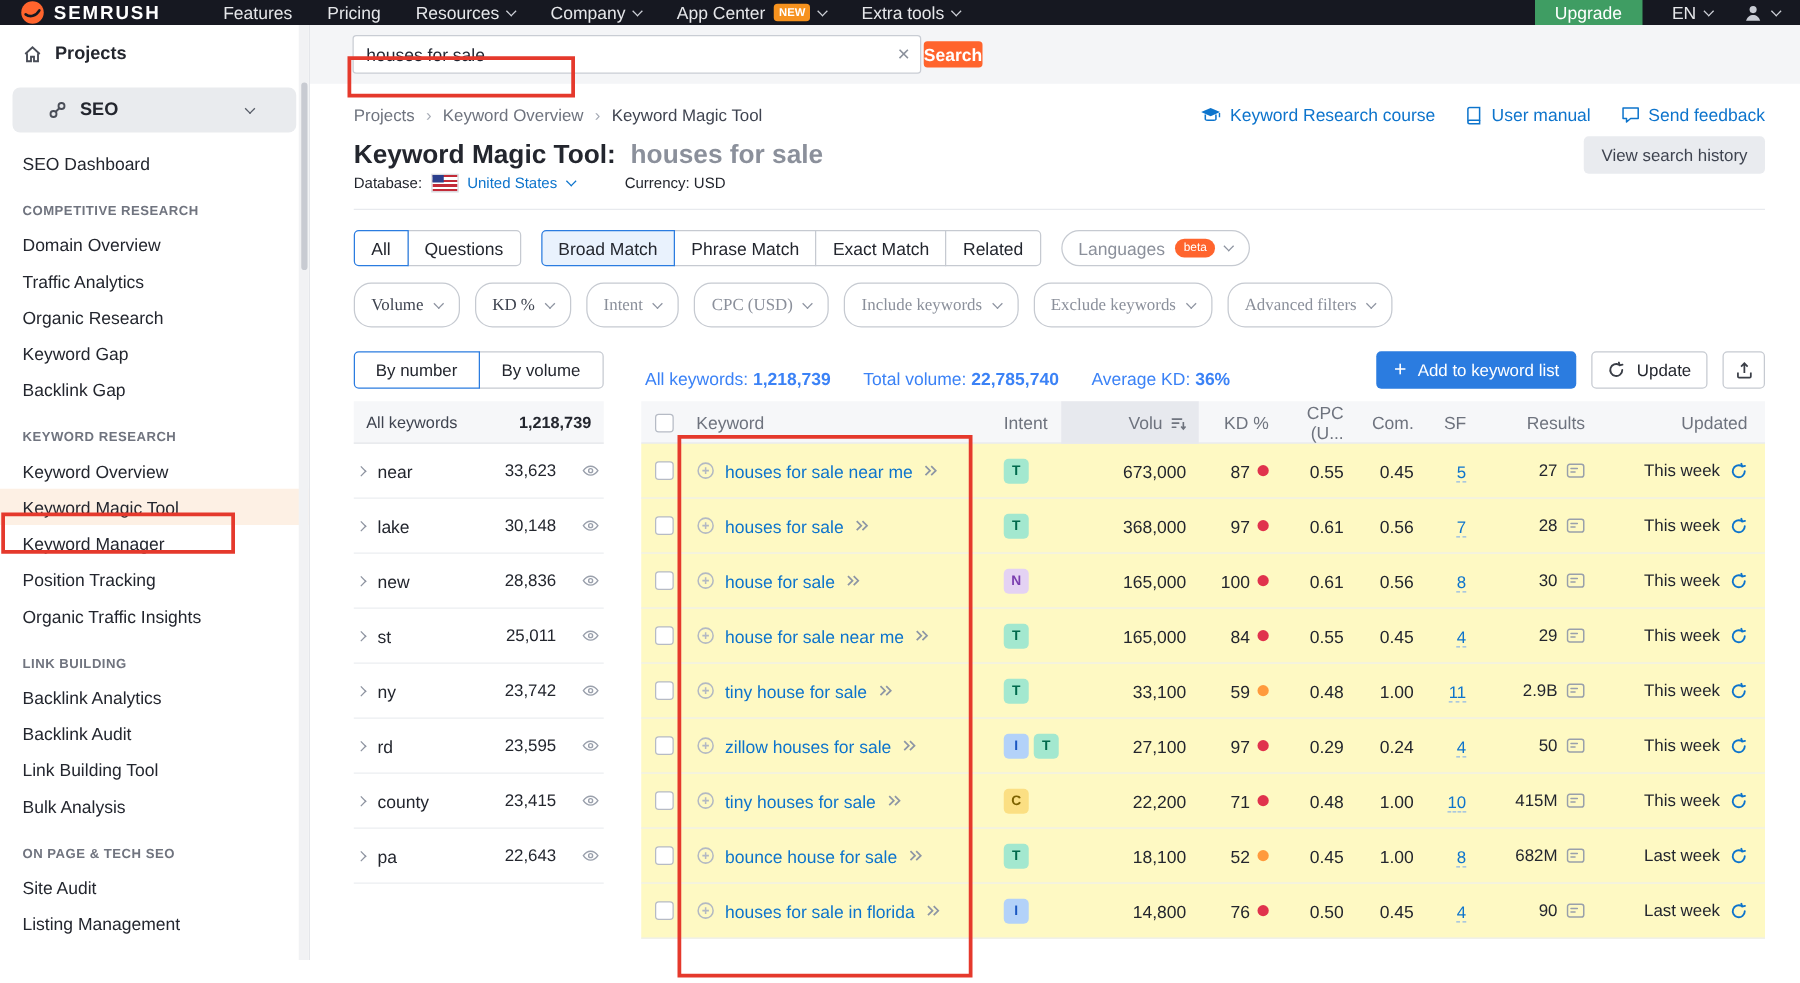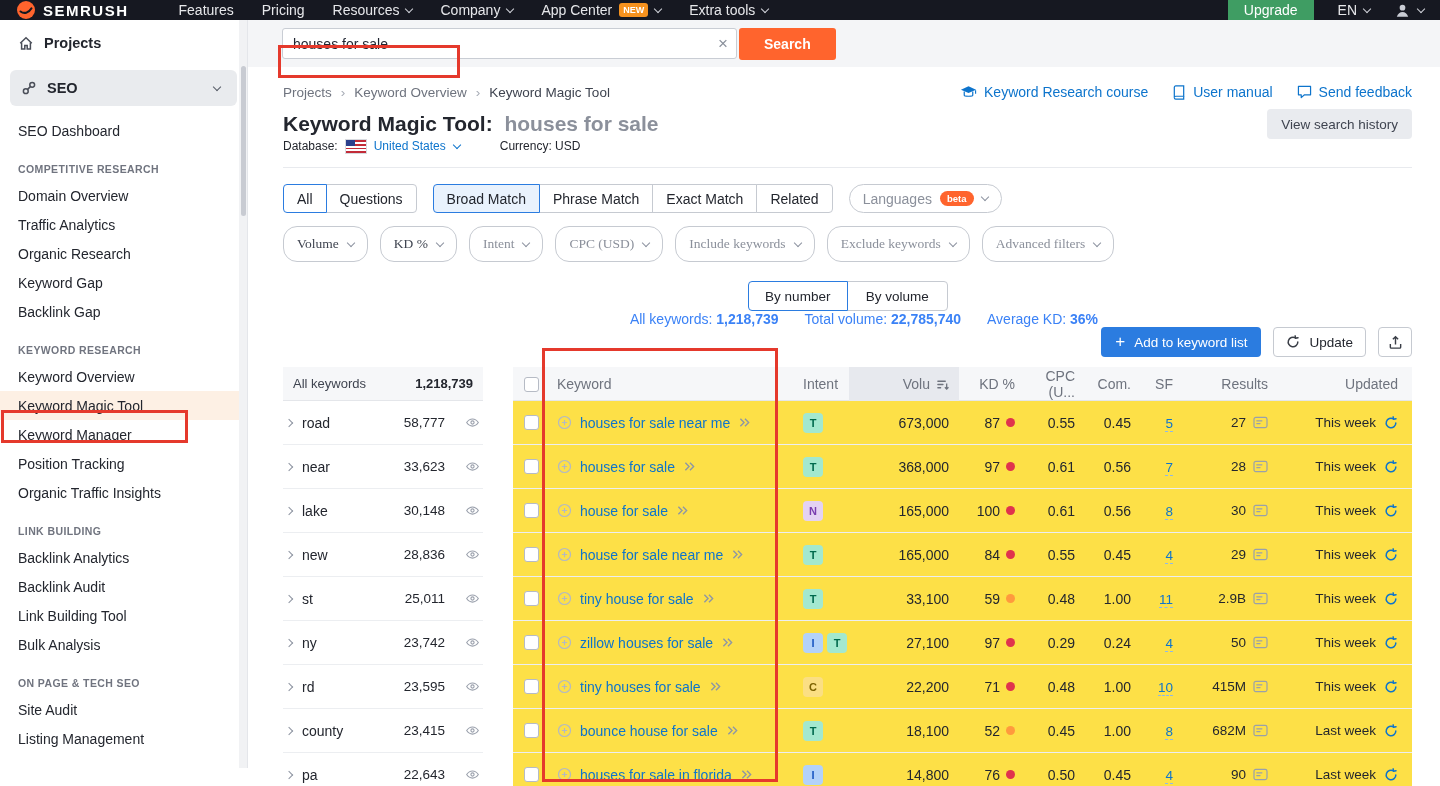--- a/index.html
+++ b/index.html
@@ -28,38 +28,38 @@
   .chev-r { width:6px; height:6px; border-right:1.5px solid #8d93a0; border-bottom:1.5px solid #8d93a0;
     transform:rotate(-45deg); display:inline-block; flex-shrink:0; }
   .ic { display:inline-flex; align-items:center; line-height:0; }
 
   
   .app { display:flex; height:748px; }
   .sidebar { width:248px; background:#fff; border-right:1px solid #e4e6ea; position:relative; flex-shrink:0; }
   .side-projects { display:flex; align-items:center; gap:10px; height:46px; padding:0 18px;
     font-weight:bold; font-size:14.5px; color:#23262e; cursor:pointer; }
   .side-seo { margin:4px 10px 10px; background:#e9ebee; border-radius:6px; height:36px; display:flex;
-    align-items:center; gap:10px; padding:0 11px; font-weight:bold; font-size:14.5px; color:#23262e; cursor:pointer; }
+    align-items:center; gap:10px; padding:0 28px; font-weight:bold; font-size:14.5px; color:#23262e; cursor:pointer; }
   .side-seo .chev { margin-left:auto; margin-right:6px; }
   .side-item { height:29px; display:flex; align-items:center; padding:0 18px; font-size:14px; color:#23262e; cursor:pointer; }
   .side-item.active { background:#fdf0e4; }
   .side-header { margin:18px 0 6px; padding:0 18px; font-size:10.5px; font-weight:bold; color:#70747f; letter-spacing:.4px; }
   .side-scrollbar { position:absolute; top:0; right:0; width:8px; height:100%; background:#f1f2f4; }
   .side-scrollbar .thumb { position:absolute; top:46px; left:1.5px; width:5px; height:150px; background:#c8cbd2; border-radius:3px; }
 
   .main { flex:1; position:relative; background:#fff; min-width:0; }
 
   
   .search-band { height:47px; background:#f4f5f7; display:flex; align-items:center; padding-left:34px; }
   .search-box { position:relative; width:455px; height:31px; }
   .search-box input { width:100%; height:100%; border:1px solid #c9cdd4; border-radius:3px;
     padding:0 30px 0 10px; font-size:14px; color:#1f2430; background:#fff; font-family:inherit; }
   .clear-x { position:absolute; right:9px; top:50%; transform:translateY(-50%); color:#8b919c; font-size:17px; cursor:pointer; }
-  .search-btn { margin-left:2px; height:32px; background:#ff642d; color:#fff; border:none; border-radius:3px;
-    font-size:14px; font-weight:bold; padding:0 25px; cursor:pointer; }
+  .search-btn { margin-left:2px; height:21px; background:#ff642d; color:#fff; border:none; border-radius:3px;
+    font-size:14px; font-weight:bold; padding:0 0; cursor:pointer; }
 
   .content { padding:0 28px 0 35px; }
 
   
   .row-breadcrumb { margin-top:17px; display:flex; justify-content:space-between; align-items:center; }
   .breadcrumb { display:flex; align-items:center; gap:9px; font-size:13.5px; color:#6e737e; }
   .bc-sep { color:#a6abb5; }
   .bc-item { cursor:pointer; }
   .bc-item.current { color:#3f4450; }
   .header-links { display:flex; gap:24px; }
@@ -86,30 +86,30 @@
   .row-tabs { margin-top:16px; display:flex; align-items:center; gap:16px; }
   .seg { display:flex; }
   .tab { height:29px; padding:0 13px; background:#fff; border:1px solid #c6cad1; font-size:14px; color:#23262e;
     cursor:pointer; margin-left:-1px; font-family:inherit; position:relative; }
   .seg .tab:first-child { border-radius:4px 0 0 4px; margin-left:0; }
   .seg .tab:last-child { border-radius:0 4px 4px 0; }
   .tab.selected { border:1.5px solid #2b7ce0; border-radius:4px; z-index:2; }
   .tab.active { border:1.5px solid #2b7ce0; background:#e9f2fd; z-index:2; border-radius:4px 0 0 4px; }
   .languages-dd { height:29px; border:1px solid #c6cad1; border-radius:15px; display:flex; align-items:center;
     gap:8px; padding:0 13px; color:#8b909b; font-size:14px; cursor:pointer; background:#fff; }
-  .beta-badge { background:#ff642d; color:#fff; font-size:9.5px; font-weight:bold; padding:2px 7px; border-radius:8px; }
+  .beta-badge { background:#ff642d; color:#fff; font-size:9.5px; font-weight:normal; padding:2px 7px; border-radius:8px; }
 
   
   .row-filters { margin-top:13px; display:flex; gap:12px; }
   .filter-dd { height:28px; border:1px solid #c6cad1; border-radius:14px; background:#fff; display:flex;
     align-items:center; gap:9px; padding:17px 13px; font-size:13.5px; color:#8b909b; cursor:pointer; font-family:Liberation Serif, serif; }
   .filter-dd.dark { color:#3f4450; }
 
   
-  .row-toolbar { margin-top:19px; display:flex; align-items:center;flex-direction:column; }
+  .row-toolbar { margin-top:19px; display:flex; align-items:flex-end; }
   .toggle { width:200px; flex-shrink:0; }
   .seg-btn { flex:1; height:30px; background:#fff; border:1px solid #c6cad1; font-size:13.5px; color:#23262e;
     cursor:pointer; font-family:inherit; margin-left:-1px; position:relative; }
   .toggle .seg-btn:first-child { border-radius:4px 0 0 4px; margin-left:0; }
   .toggle .seg-btn:last-child { border-radius:0 4px 4px 0; }
   .seg-btn.active { border:1.5px solid #2b7ce0; border-radius:4px; z-index:2; }
   .stats { display:flex; gap:26px; margin-left:33px; font-size:14px; color:#3b82f6; align-items:center; }
   .toolbar-actions { margin-left:auto; display:flex; gap:12px; align-items:center; }
   .add-btn { height:30px; background:#2b7ce0; color:#fff; border:none; border-radius:4px; font-size:13.5px;
     display:flex; align-items:center; gap:9px; padding:0 14px; cursor:pointer; font-family:inherit; }
@@ -139,21 +139,21 @@
   .h-check, .c-check { display:flex; justify-content:center; }
   .h-kw { padding-left:8px; }
   .h-intent { padding-left:14px; }
   .h-vol { background:#e7e9ee; height:34px; display:flex; align-items:center; justify-content:flex-end; gap:6px; padding-right:10px; cursor:pointer; }
   .h-num { text-align:right; padding-right:10px; }
   .h-kd { text-align:right; padding-right:8px; }
   .h-sf { text-align:right; padding-right:8px; }
   .h-res { text-align:right; padding-right:8px; }
   .h-upd { text-align:right; padding-right:14px; }
 
-  .t-row { height:44px; border-bottom:1px solid #eceef1; align-items:center; font-size:14px; color:#23262e; background:#fde047; }
+  .t-row { height:44px; border-bottom:1px solid #eceef1; align-items:center; font-size:14px; color:#23262e; background:#fef9c3; }
   .checkbox { width:15px; height:15px; border:1.5px solid #b6bbc5; border-radius:3px; background:#fff; cursor:pointer; display:inline-block; }
   .c-kw { display:flex; align-items:center; gap:8px; padding-left:8px; min-width:0; }
   .kw-link { color:#0d74cc; cursor:pointer; white-space:nowrap; overflow:hidden; text-overflow:ellipsis; }
   .kw-plus, .kw-arrows { cursor:pointer; flex-shrink:0; }
   .c-intent { display:flex; gap:4px; padding-left:14px; }
   .badge { width:20px; height:20px; border-radius:4px; display:flex; align-items:center; justify-content:center;
     font-size:11px; font-weight:bold; }
   .c-num { text-align:right; padding-right:10px; }
   .c-kd { display:flex; align-items:center; justify-content:flex-end; gap:6px; padding-right:8px; }
   .kd-dot { width:9px; height:9px; border-radius:50%; display:inline-block; }
@@ -469,31 +469,20 @@
 
       <div class="content-cols">
         <div class="groups-panel">
           <div class="gp-header">
             <span>All keywords</span>
             <b>1,218,739</b>
           </div>
           <div id="group-rows">
               <div class="g-row">
                 <span class="chev-r"></span>
-                <span class="g-term">road</span>
-                <span class="g-count">58,777</span>
-                <span class="ic g-eye">
-                  <svg width="15" height="15" viewBox="0 0 16 16">
-                    <path d="M1.8 8S4.3 4.2 8 4.2 14.2 8 14.2 8 11.7 11.8 8 11.8 1.8 8 1.8 8Z" fill="none" stroke="#9aa0ac" stroke-width="1.2"></path>
-                    <circle cx="8" cy="8" r="1.7" fill="none" stroke="#9aa0ac" stroke-width="1.2"></circle>
-                  </svg>
-                </span>
-              </div>
-              <div class="g-row">
-                <span class="chev-r"></span>
                 <span class="g-term">near</span>
                 <span class="g-count">33,623</span>
                 <span class="ic g-eye">
                   <svg width="15" height="15" viewBox="0 0 16 16">
                     <path d="M1.8 8S4.3 4.2 8 4.2 14.2 8 14.2 8 11.7 11.8 8 11.8 1.8 8 1.8 8Z" fill="none" stroke="#9aa0ac" stroke-width="1.2"></path>
                     <circle cx="8" cy="8" r="1.7" fill="none" stroke="#9aa0ac" stroke-width="1.2"></circle>
                   </svg>
                 </span>
               </div>
               <div class="g-row">

